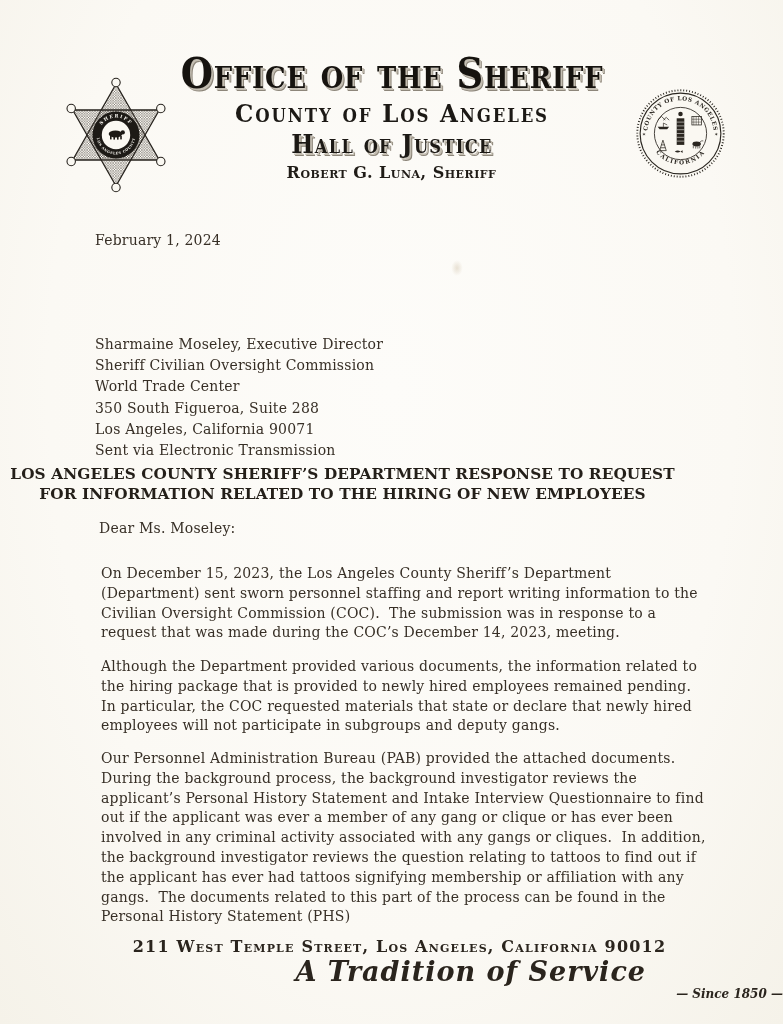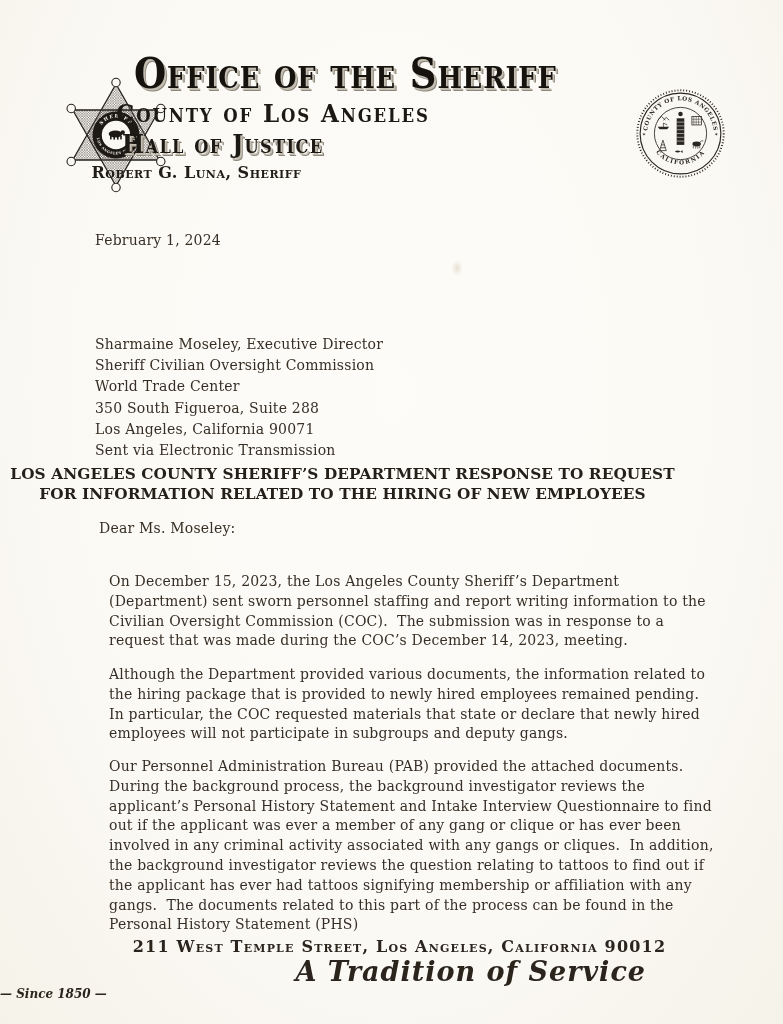--- a/index.html
+++ b/index.html
@@ -10,21 +10,21 @@
   }
   .page {
     position: relative; width: 783px; height: 1024px; overflow: hidden;
     background: radial-gradient(ellipse at 50% 38%, #fdfcf9 0%, #fbf9f4 62%, #f5f2e9 100%);
     color: #352d25;
   }
 
   
   .badge-star { position: absolute; left: 56px; top: 72px; width: 120px; height: 124px; }
   .county-seal { position: absolute; left: 633px; top: 86px; width: 95px; height: 95px; }
-  .header-text { position: absolute; top: 50px; left: 50%; transform: translateX(-50%); width: 600px; text-align: left; }
+  .header-text { position: absolute; top: 50px; left: 50%; transform: translateX(-50%); width: 600px; text-align: center; }
   .office-line {
     font-weight: bold; font-variant: small-caps; font-size: 43px; line-height: 46px;
     letter-spacing: 1px; color: #16130f; transform: scaleX(0.86);
     text-shadow: 2px 2px 0 #c4beb2, 3px 3px 0 #8d867a;
     white-space: nowrap;
   }
   .county-line {
     margin-top: 5px; font-weight: bold; font-variant: small-caps; font-size: 25px; line-height: 26px;
     letter-spacing: 2px; color: #1c1915; transform: scaleX(0.92); white-space: nowrap;
   }
@@ -41,37 +41,37 @@
   
   .body-text { font-size: 14px; line-height: 19.8px; letter-spacing: 0.2px; color: #372f26; }
   .date-line      { position: absolute; left: 95px;  top: 231px; }
   .recipient-block{ position: absolute; left: 95px;  top: 325px; white-space: pre-line; line-height: 21.2px; margin-top: 9px; }
   .subject-line   {
     position: absolute; left: 0; top: 464px; width: 685px; text-align: center;
     font-weight: bold; font-size: 15.3px; line-height: 20.3px; white-space: pre-line;
     color: #241f19; letter-spacing: 0.1px;
   }
   .salutation     { position: absolute; left: 93px; top: 519px; margin-left: 6px; }
-  .para { position: absolute; left: 93px; width: 608px; margin: 16px; white-space: pre-wrap; }
+  .para { position: absolute; left: 93px; width: 608px; margin: 8px; white-space: pre-wrap; }
   .para-1 { top: 556px; }
   .para-2 { top: 649px; }
   .para-3 { top: 741px; }
 
   
   .footer-address {
     position: absolute; left: 0; top: 937px; width: 783px; text-align: center;
     font-variant: small-caps; font-weight: bold; font-size: 16px; letter-spacing: 1.2px; color: #2a241d; padding-left: 8px;
   }
   .footer-motto {
     position: absolute; left: 0; top: 956px; width: 646px; text-align: right;
     font-style: italic; font-weight: bold; font-size: 27px; line-height: 31px; color: #2a241d;
     letter-spacing: 1px;
   }
   .footer-since {
-    position: absolute; left: 0; top: 987px; width: 783px; text-align: left;
+    position: absolute; left: 0; top: 987px; width: 783px; text-align: right;
     font-style: italic; font-weight: bold; font-size: 12px; color: #2a241d;
   }
 
   
   .smudge {
     position: absolute; left: 449px; top: 257px; width: 16px; height: 22px;
     background: radial-gradient(closest-side, rgba(186,164,128,0.30), rgba(186,164,128,0) 72%);
   }
 </style>
 </head>

